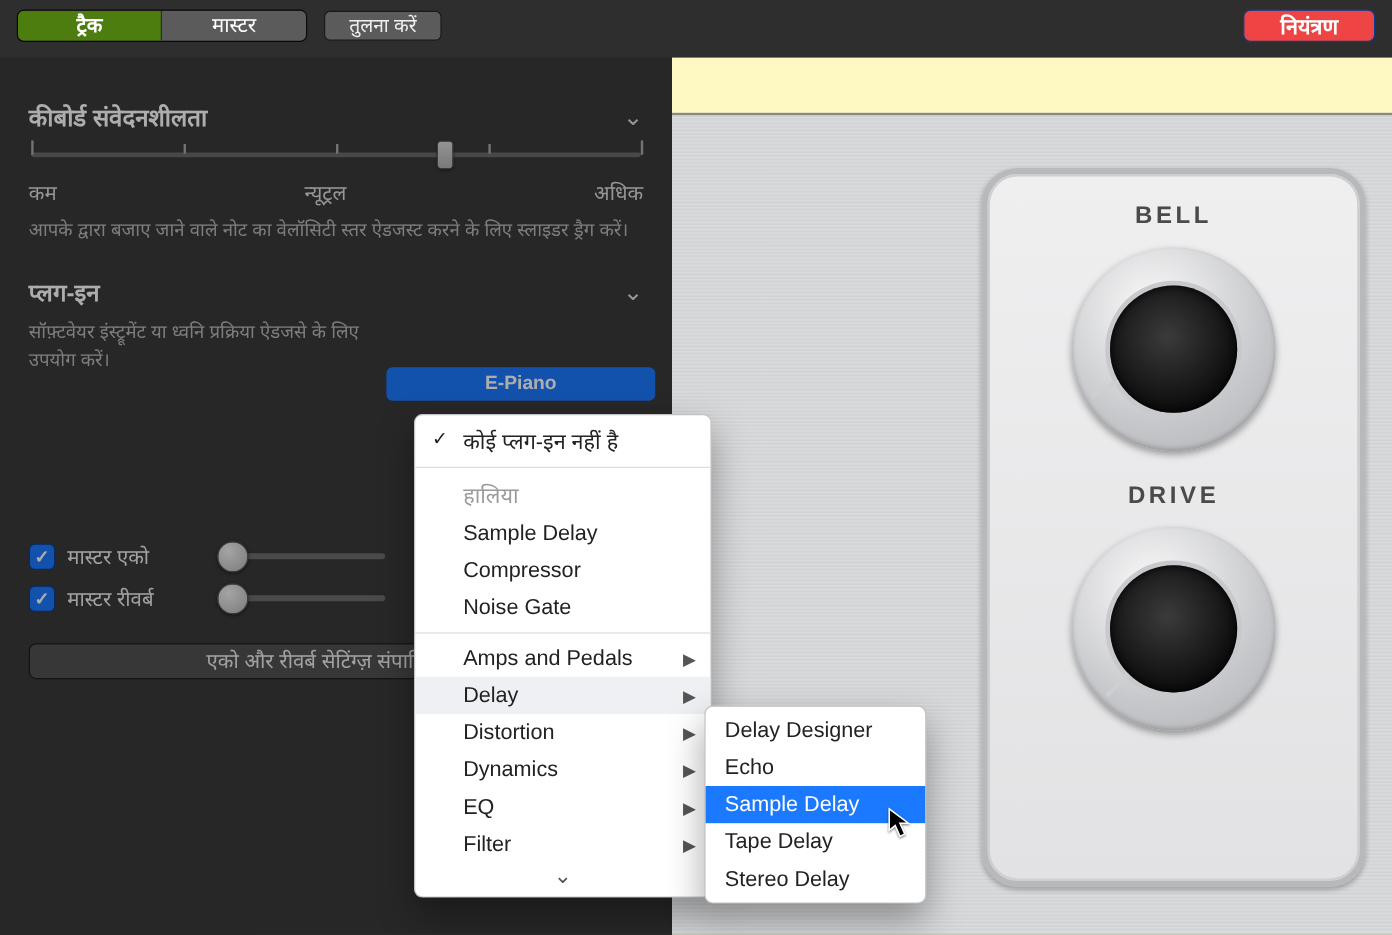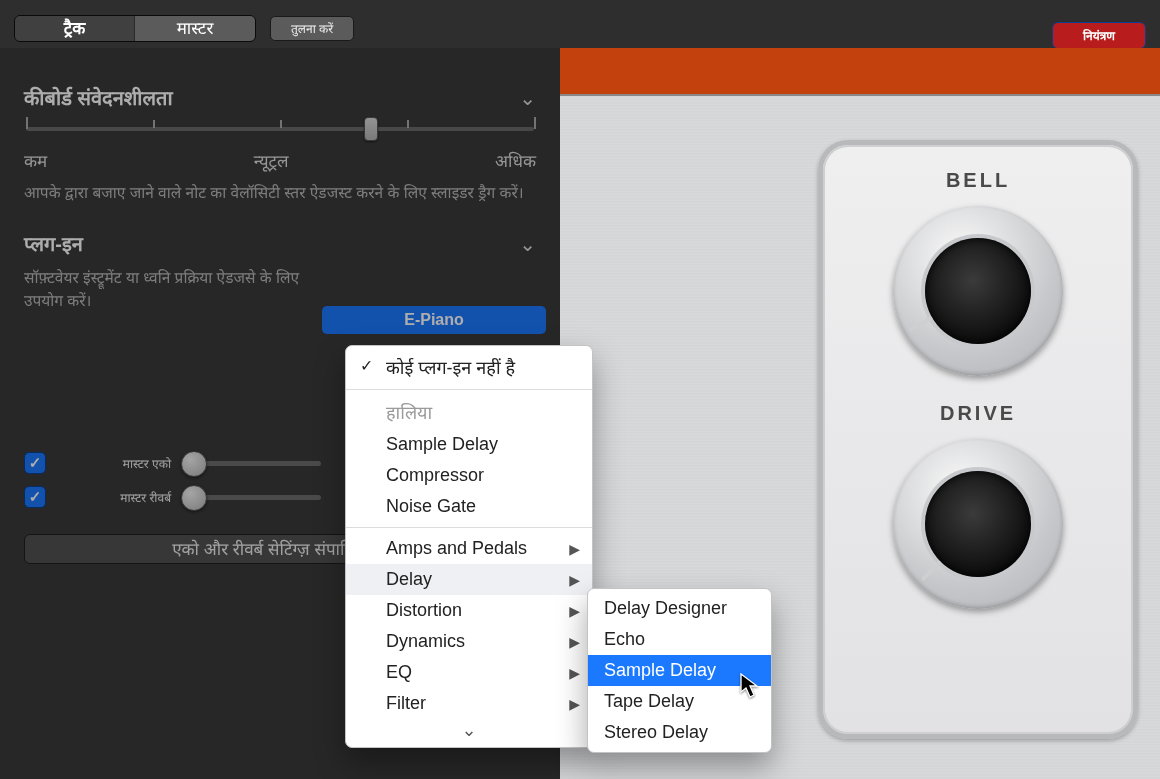--- a/index.html
+++ b/index.html
@@ -15,30 +15,30 @@
     display: inline-flex; border-radius: 6px; overflow: hidden;
     border: 1px solid #0a0a0a;
   }
   .seg-btn {
     height: 25px; min-width: 120px; padding: 0 18px;
     font-size: 17px; color: #fff; line-height: 25px;
     background: #5b5b5b; text-align: center; cursor: pointer;
     border-right: 1px solid #2a2a2a;
   }
   .seg-btn:last-child { border-right: none; }
-  .seg-btn.active { background: #404040; font-weight: 600; }
+  .seg-btn.active { background: #4d7c0f; font-weight: 600; }
   .btn-plain {
     height: 25px; padding: 0 20px; border-radius: 5px;
-    background: #5b5b5b; color: #eee; font-size: 12px;
+    background: #5b5b5b; color: #eee; font-size: 16px;
     line-height: 25px; border: 1px solid #1a1a1a; cursor: pointer;
   }
   .btn-blue {
     height: 27px; padding: 0 30px; border-radius: 6px;
-    background: #b91c1c; color: #fff; font-size: 12px; font-weight: 600;
-    line-height: 27px; border: 1px solid #0a3e90; cursor: pointer; margin-top: 14px;
+    background: #ef4444; color: #fff; font-size: 18px; font-weight: 600;
+    line-height: 27px; border: 1px solid #0a3e90; cursor: pointer;
   }
   .spacer { flex: 1; }
 
   
   .left-panel {
     position: absolute; left: 0; top: 48px; width: 560px; bottom: 0;
     background: #3a3a3a; color: #e8e8e8;
     padding: 10px 24px 0 24px;
   }
   
@@ -88,38 +88,38 @@
   }
 
   
   .check-row { display:flex; align-items:center; gap:10px; margin-top:12px; }
   .check-row:first-of-type{ margin-top:60px;}
   .checkbox {
     width:22px; height:22px; border-radius:5px; background:#1b79ff;
     display:flex; align-items:center; justify-content:center; color:#fff;
     font-size:15px; font-weight:800; border:1px solid #0a3e90;
   }
-  .check-row .cl { font-size:12px; color:#eee; width:115px;text-align:right; }
+  .check-row .cl { font-size:17px; color:#eee; width:115px; }
   .mini-slider { position:relative; flex:0 0 140px; height:5px; background:#6d6d6d; border-radius:3px; }
   .mini-knob {
     position:absolute; top:-10px; left:0; width:26px; height:26px; border-radius:50%;
     background: radial-gradient(circle at 35% 30%, #f2f2f2, #b6b6b6);
     border:1px solid #555; box-shadow:0 1px 3px rgba(0,0,0,.5);
   }
 
   .wide-button {
     margin-top:26px; height:30px; border-radius:6px; background:#525252;
     border:1px solid #1e1e1e; color:#eee; text-align:center; line-height:30px;
     font-size:17px; width:100%;
   }
 
   
   .right-area {
     position:absolute; left:560px; right:0; top:48px; bottom:0;
-    background:#c2410c;
+    background:#fef9c3;
   }
   .metal-panel {
     position:absolute; right:0; top:46px; bottom:0; left:0;
     background: repeating-linear-gradient(#d8d9db 0px,#d0d1d4 1px,#dcddde 2px,#d3d4d7 3px);
     border-top: 2px solid #888;
   }
   .inner-frame {
     position:absolute; top:44px; right:22px; bottom:40px; width:320px;
     border-radius:30px; border:5px solid #b8b9bb;
     background: linear-gradient(#efeff0,#e2e2e4);

